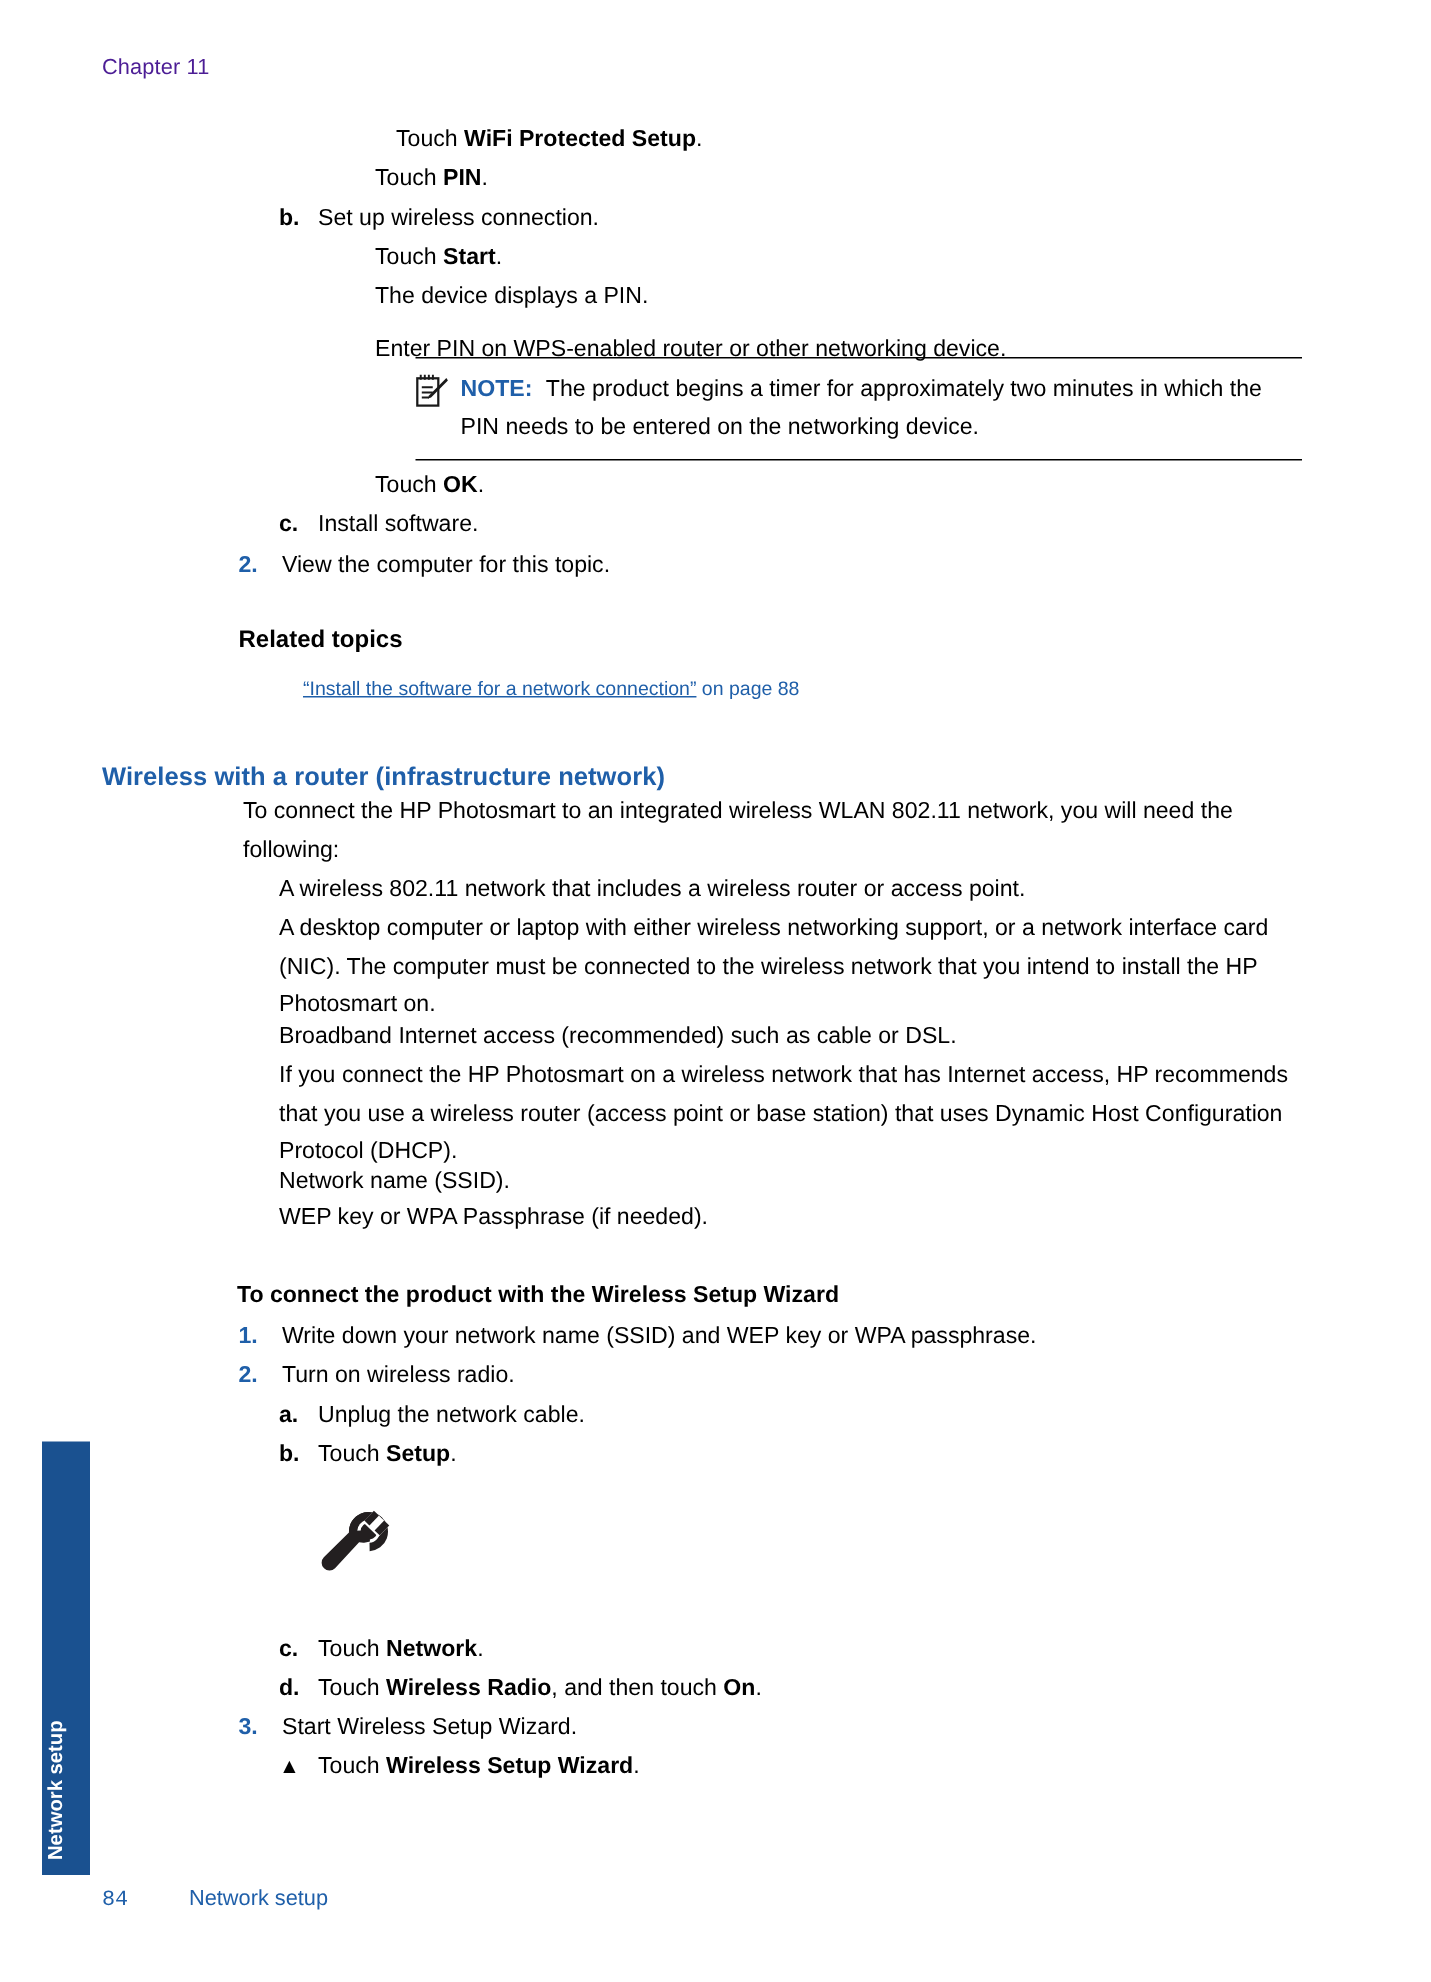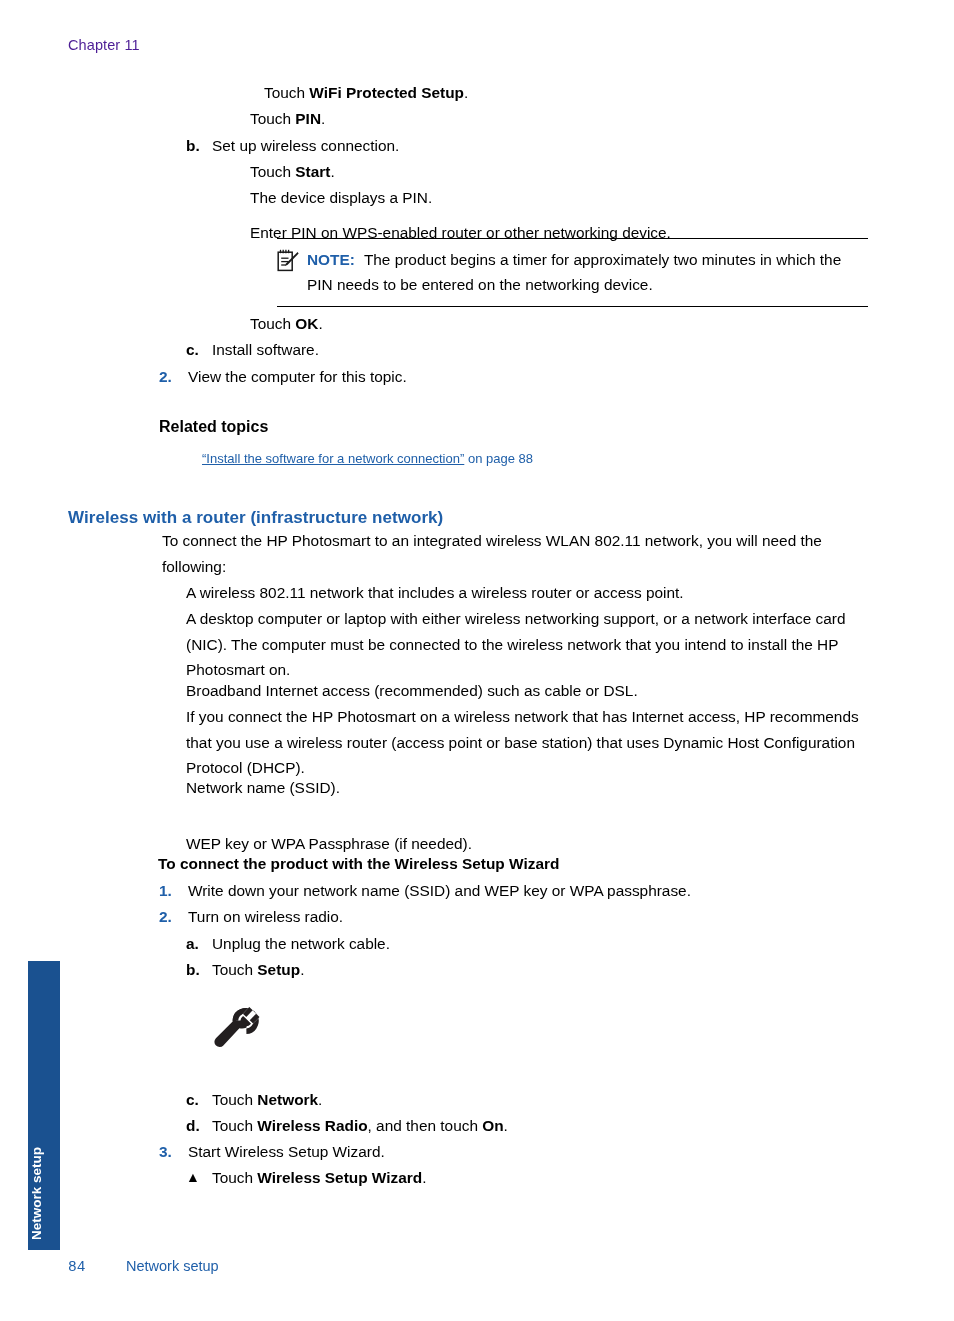--- a/index.html
+++ b/index.html
@@ -240,21 +240,21 @@
 
 <div class="section-heading">Wireless with a router (infrastructure network)</div>
 
 <div class="block" style="left:162px; top:528px; width:714px;">To connect the HP Photosmart to an integrated wireless WLAN 802.11 network, you will need the following:</div>
 
 <div class="block" style="left:186px; top:580px; width:690px;">A wireless 802.11 network that includes a wireless router or access point.</div>
 <div class="block" style="left:186px; top:606px; width:690px;">A desktop computer or laptop with either wireless networking support, or a network interface card (NIC). The computer must be connected to the wireless network that you intend to install the HP Photosmart on.</div>
 <div class="block" style="left:186px; top:678px; width:690px;">Broadband Internet access (recommended) such as cable or DSL.</div>
 <div class="block" style="left:186px; top:704px; width:700px;">If you connect the HP Photosmart on a wireless network that has Internet access, HP recommends that you use a wireless router (access point or base station) that uses Dynamic Host Configuration Protocol (DHCP).</div>
 <div class="block" style="left:186px; top:775px; width:690px;">Network name (SSID).</div>
-<div class="block" style="left:186px; top:831px; width:690px;">WEP key or WPA Passphrase (if needed).</div>
+<div class="block" style="left:186px; top:799px; width:690px;">WEP key or WPA Passphrase (if needed).</div>
 
 <div class="block" style="left:158px; top:851px; font-weight:bold;">To connect the product with the Wireless Setup Wizard</div>
 
 <div class="row" style="left:159px; top:878px; width:720px;">
   <span class="marker num" style="width:29px;">1.</span>
   <span class="rtext">Write down your network name (SSID) and WEP key or WPA passphrase.</span>
 </div>
 
 <div class="row" style="left:159px; top:904px; width:720px;">
   <span class="marker num" style="width:29px;">2.</span>

